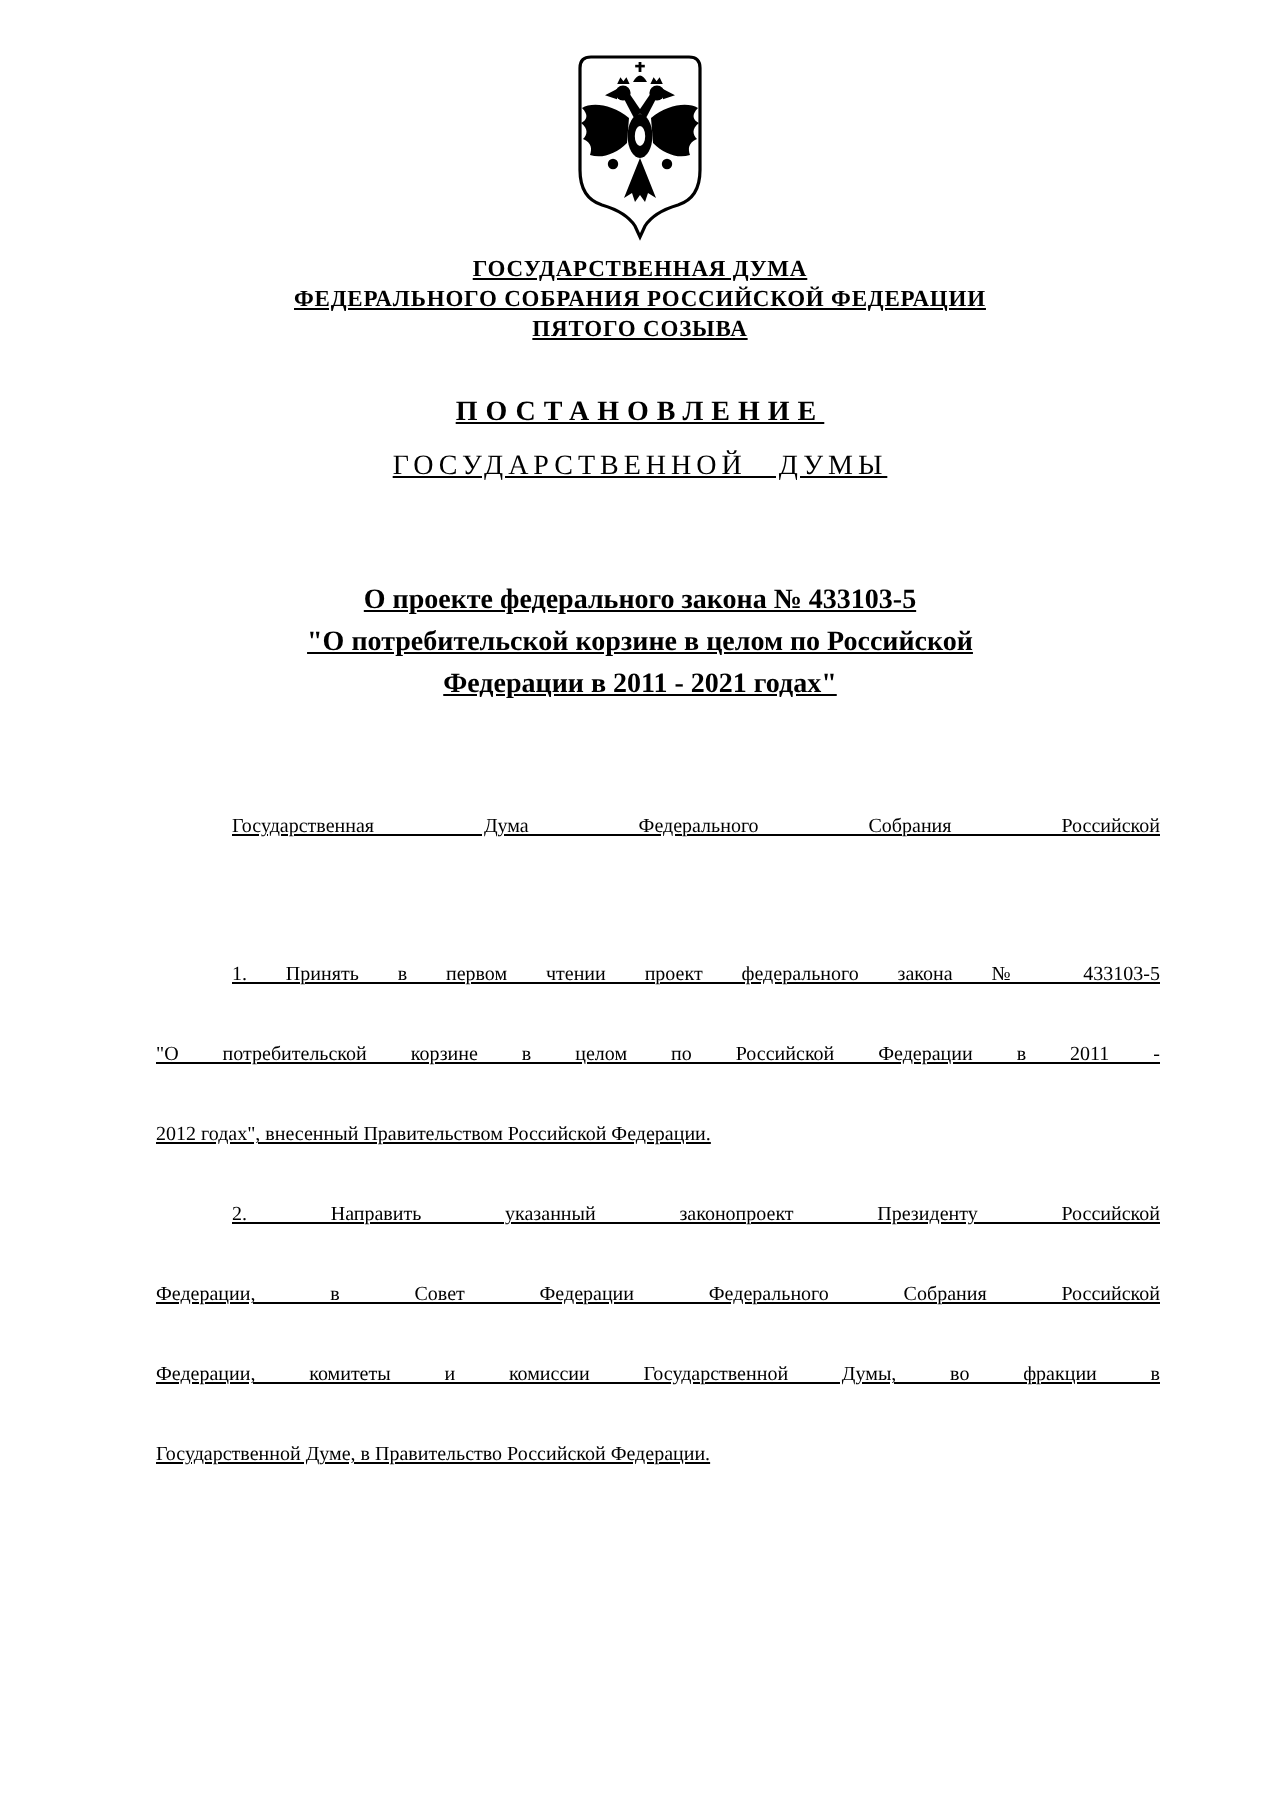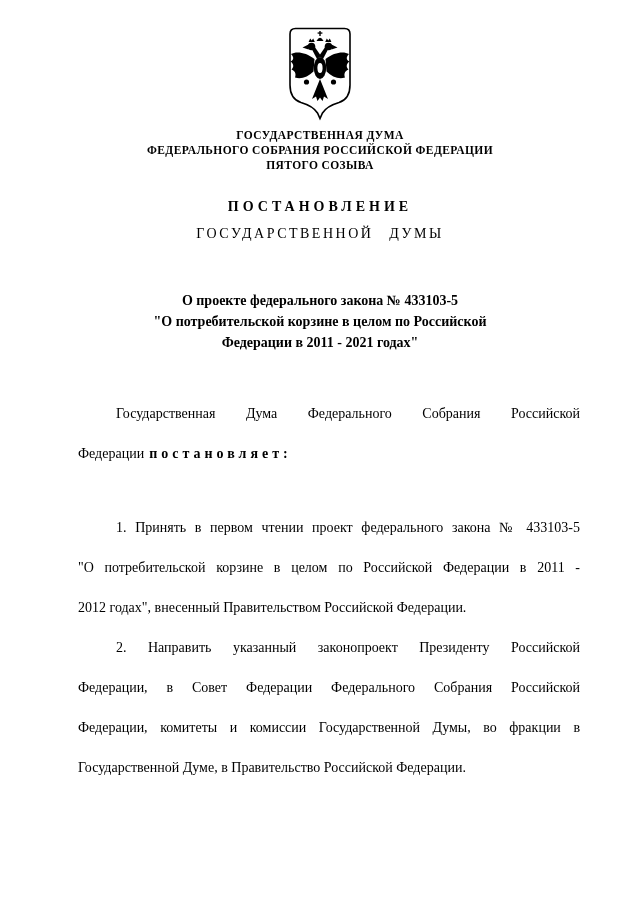--- a/index.html
+++ b/index.html
@@ -4,20 +4,21 @@
 <style>
   html,body{margin:0;padding:0;background:#888;}
   .page{
     position:relative;
     width:640px;height:905px;
     margin:0 auto;
     background:#ffffff;
     color:#000;
     font-family:"Liberation Serif","DejaVu Serif",serif;
     overflow:hidden;
+    text-decoration:underline;
   }
   .crest{
     margin:25px auto 0;
     width:74px;height:96px;
     display:block;
   }
   .letterhead{
     margin-top:7px;
     text-align:center;
     font-weight:700;
@@ -45,21 +46,21 @@
   .subject{
     margin-top:44px;
     text-align:center;
     font-weight:700;
     font-size:14px;
     line-height:21px;
   }
   .bodytext{
     margin-top:41px;
     padding:0 60px 0 78px;
-    font-size:14px;
+    font-size:10px;
     line-height:40px;
   }
   .line{white-space:normal;}
   .jfull{text-align:justify;text-align-last:justify;}
   .jlast{text-align:left;text-align-last:left;}
   .indent{text-indent:38px;}
   .gap-before{margin-top:34px;}
   .emphasis{
     font-weight:700;
     letter-spacing:4px;
@@ -119,21 +120,20 @@
   <div class="subject">
     <div>О проекте федерального закона № 433103-5</div>
     <div>"О потребительской корзине в целом по Российской</div>
     <div>Федерации в 2011 - 2021 годах"</div>
   </div>
 
   <div class="bodytext">
 
     <div>
       <div class="line jfull indent">Государственная Дума Федерального Собрания Российской</div>
-      <div class="line jlast"><span>Федерации</span><span class="emphasis">постановляет:</span></div>
     </div>
 
     <div class="gap-before">
       <div class="line jfull indent">1. Принять в первом чтении проект федерального закона № 433103-5</div>
       <div class="line jfull">"О потребительской корзине в целом по Российской Федерации в 2011 -</div>
       <div class="line jlast">2012 годах", внесенный Правительством Российской Федерации.</div>
     </div>
 
     <div>
       <div class="line jfull indent">2. Направить указанный законопроект Президенту Российской</div>

